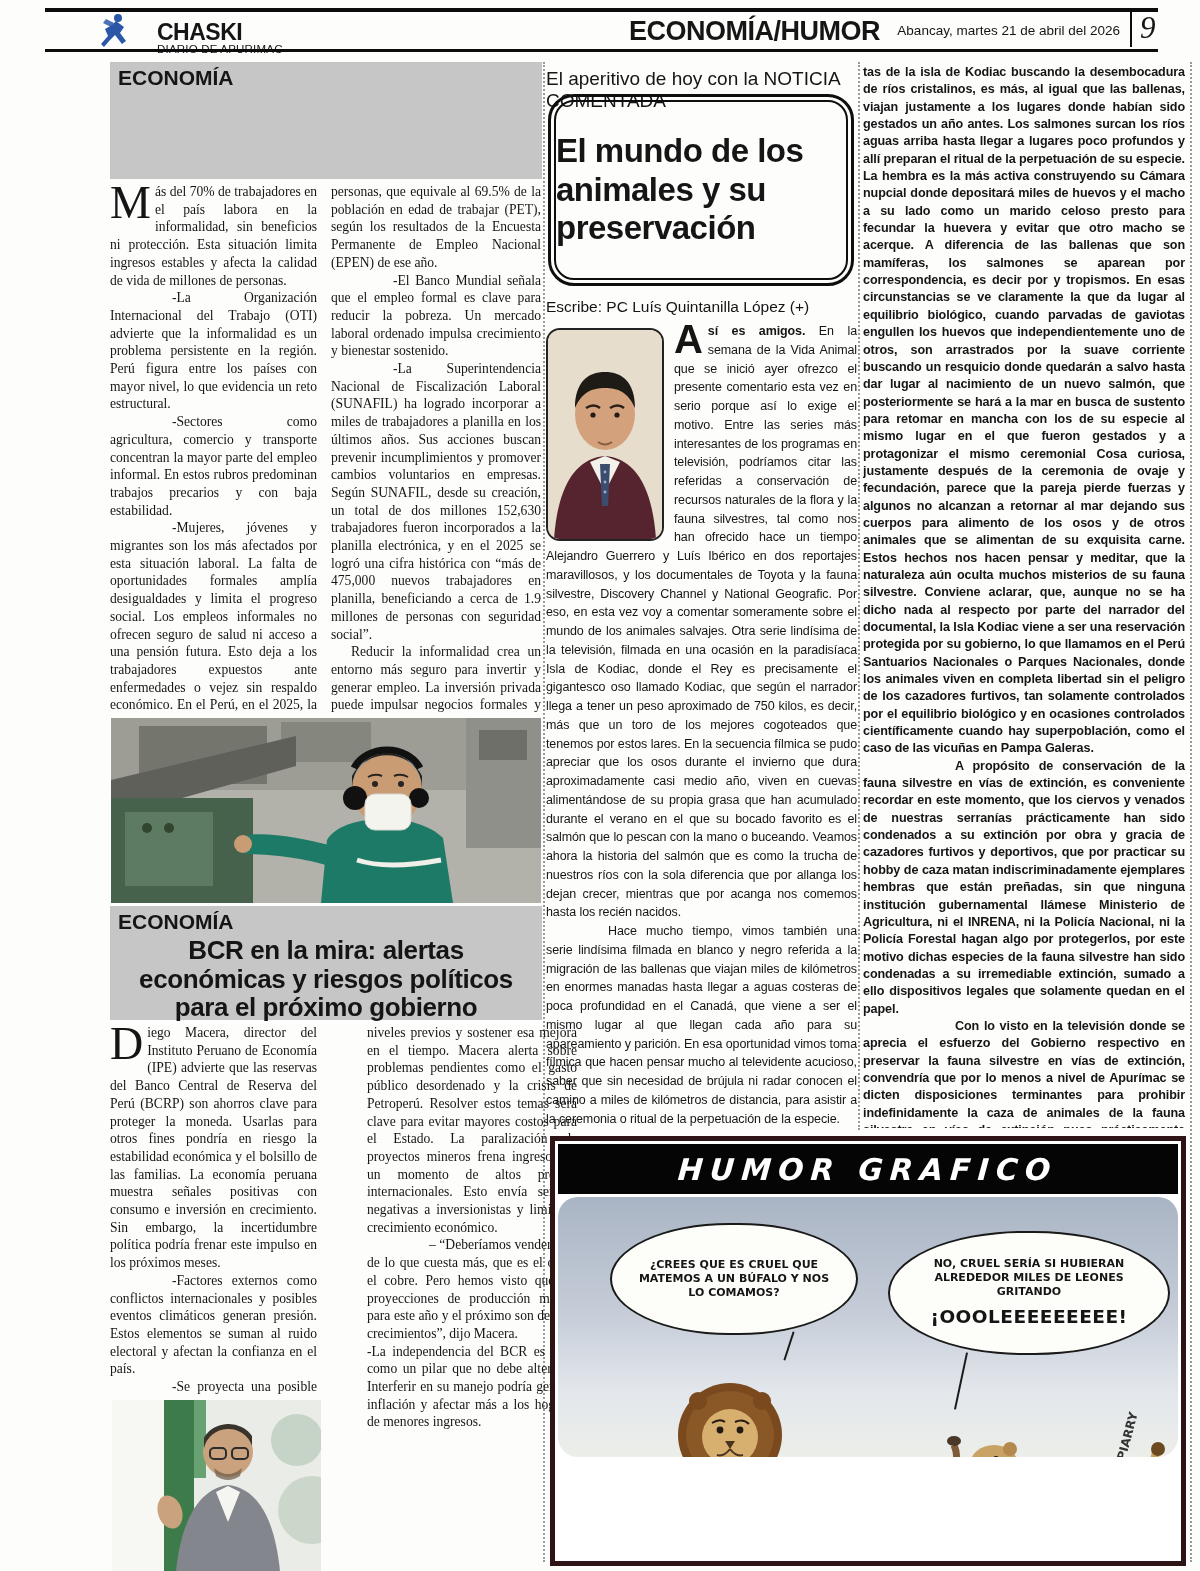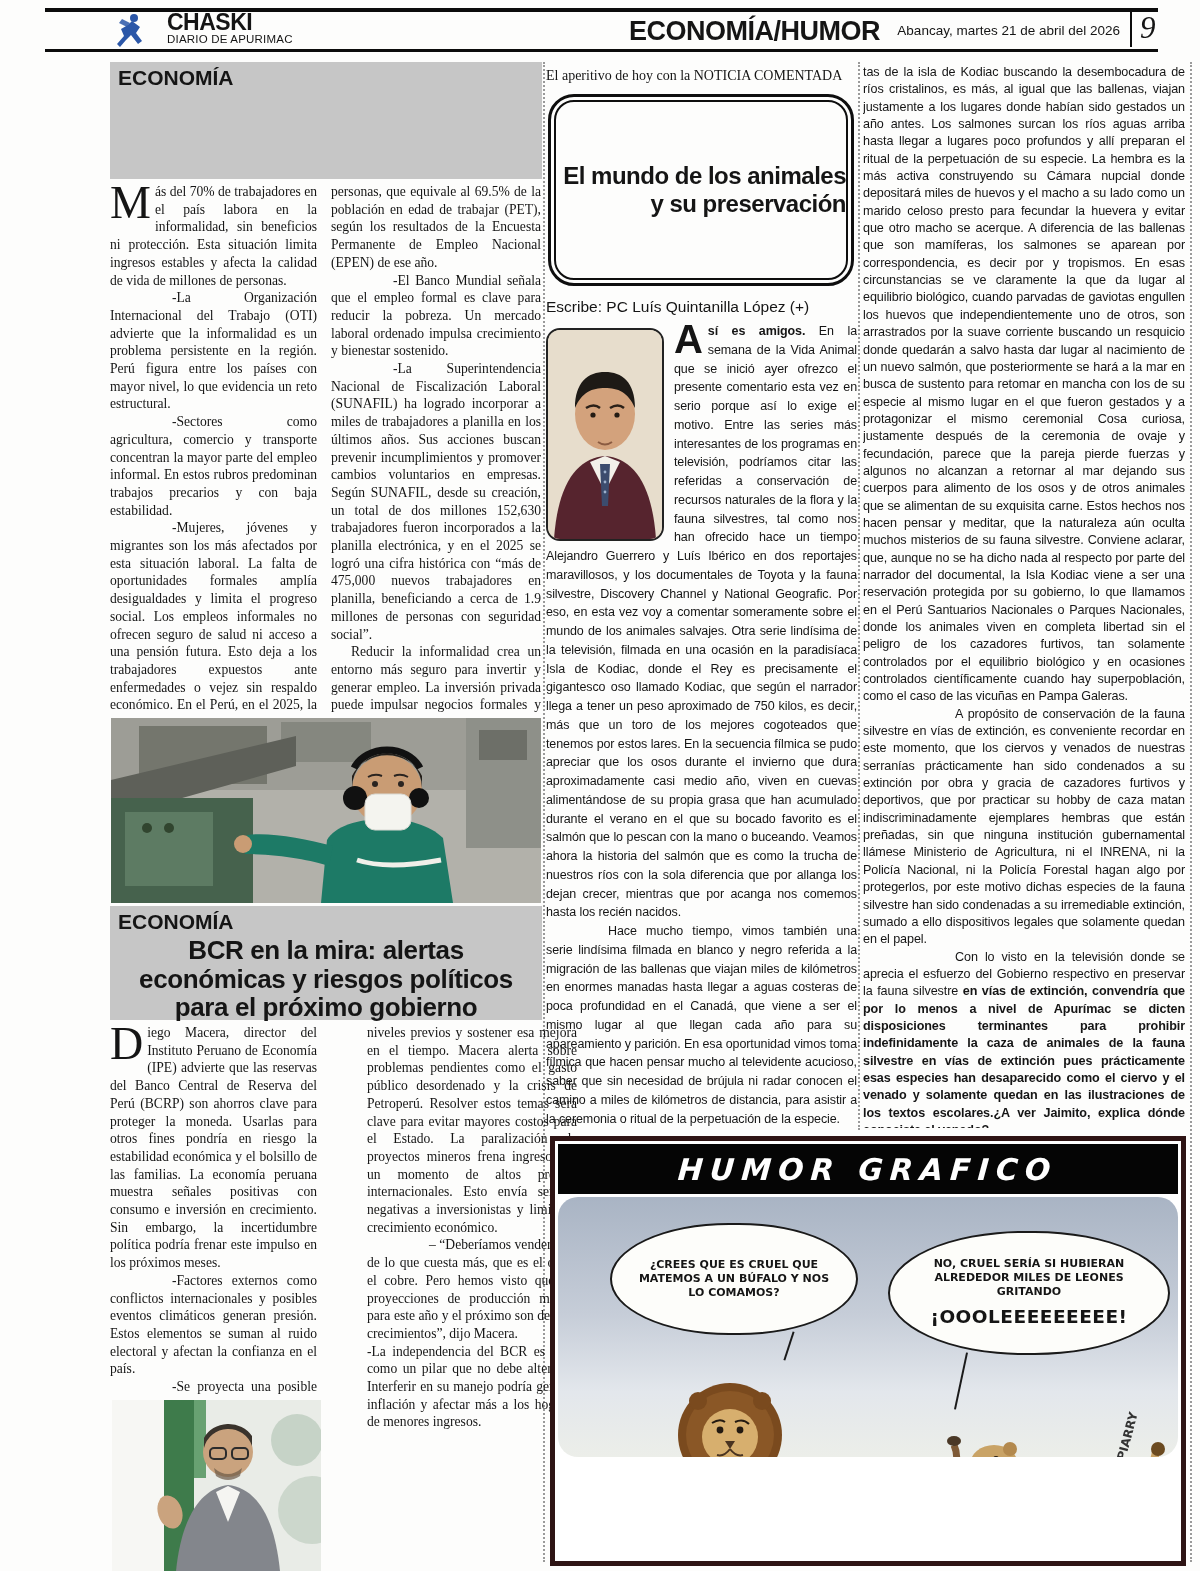--- a/index.html
+++ b/index.html
@@ -2,21 +2,21 @@
 <html lang="es"><head>
 <meta charset="utf-8">
 <style>
   html,body{margin:0;padding:0;background:#9a9a9a;}
   .page{position:relative;width:1200px;height:1571px;background:#fdfdfc;margin:0 auto;
         font-family:"Liberation Serif",serif;color:#151515;overflow:hidden;}
   
   .rule{position:absolute;left:45px;width:1113px;background:#0c0c0c;}
   .rule.top{top:8px;height:4px;}
   .rule.bot{top:49px;height:3px;}
-  .brand{position:absolute;left:112px;top:11px;display:flex;align-items:flex-start;gap:15px;}
+  .brand{position:absolute;left:96px;top:11px;display:flex;align-items:flex-end;gap:21px;}
   .brand-name{font-family:"Liberation Sans",sans-serif;font-weight:bold;font-size:23px;line-height:22px;letter-spacing:-.5px;}
   .brand-sub{font-family:"Liberation Sans",sans-serif;font-size:11.5px;letter-spacing:.2px;}
   .section-title{position:absolute;left:480px;top:16px;width:400px;text-align:right;
         font-family:"Liberation Sans",sans-serif;font-weight:bold;font-size:27px;letter-spacing:-.5px;}
   .dateline{position:absolute;right:80px;top:23px;font-family:"Liberation Sans",sans-serif;font-size:13.5px;}
   .head-vline{position:absolute;left:1130px;top:10px;width:2px;height:37px;background:#0c0c0c;}
   .pagenum{position:absolute;left:1140px;top:10px;font-family:"Liberation Serif",serif;font-style:italic;font-size:31px;}
   
   .vdots{position:absolute;border-left:2px dotted #9a9a9a;width:0;}
   
@@ -24,36 +24,36 @@
   .kicker{font-family:"Liberation Sans",sans-serif;font-weight:bold;font-size:21px;}
   .headline{font-family:"Liberation Sans",sans-serif;font-weight:bold;font-size:26px;line-height:1.1;
         text-align:center;letter-spacing:-.4px;margin-top:2px;}
   
   .acol{position:absolute;overflow:hidden;text-align:justify;font-size:13.6px;line-height:17.7px;}
   .acol p{margin:0;}
   .ind{text-indent:62px;}
   .ind-sm{text-indent:20px;}
   .dropcap{float:left;font-family:"Liberation Serif",serif;font-size:46px;line-height:36px;padding:2px 4px 0 0;font-weight:400;}
   
-  .eyebrow{position:absolute;left:546px;top:68px;width:312px;font-family:Liberation Serif, serif;font-size:14px;}
+  .eyebrow{position:absolute;left:546px;top:68px;width:312px;font-family:Liberation Sans, sans-serif;font-size:19px;}
   .fbox-outer{position:absolute;left:548px;top:94px;width:306px;height:192px;border:3px solid #0e0e0e;border-radius:26px;
         box-sizing:border-box;padding:3px;}
   .fbox-inner{width:100%;height:100%;border:2px solid #0e0e0e;border-radius:20px;box-sizing:border-box;
-        display:flex;align-items:center;justify-content:center;text-align:right;
-        font-family:"Liberation Sans",sans-serif;font-weight:bold;font-size:24px;line-height:1.17;letter-spacing:-.5px;}
+        display:flex;align-items:center;justify-content:center;text-align:left;
+        font-family:"Liberation Sans",sans-serif;font-weight:bold;font-size:33px;line-height:1.17;letter-spacing:-.5px;}
   .byline{position:absolute;left:546px;top:298px;width:312px;font-family:"Liberation Sans",sans-serif;font-size:15.5px;}
   .fbody{position:absolute;left:546px;top:322px;width:311px;height:810px;overflow:hidden;
         font-family:"Liberation Sans",sans-serif;font-size:12.5px;line-height:18.75px;text-align:justify;letter-spacing:-.1px;}
   .fbody p{margin:0;}
   .fdrop{float:left;font-family:"Liberation Sans",sans-serif;font-weight:bold;font-size:40px;line-height:32px;padding:1px 5px 0 0;}
   .writer-photo{float:left;width:118px;height:213px;margin:6px 10px 2px 0;border:2px solid #222;border-radius:14px;
         overflow:hidden;box-sizing:border-box;background:#e7ddcc;}
   .rcol{position:absolute;left:863px;top:64px;width:322px;height:1064px;overflow:hidden;
         font-family:"Liberation Sans",sans-serif;font-size:12.6px;line-height:17.35px;text-align:justify;letter-spacing:-.1px;}
-  .rcol p{margin:0;}
+  .rcol p{margin:0;font-weight:bold;}
   .ind-xl{text-indent:92px;}
   
   .photo{position:absolute;overflow:hidden;background:#b8b7b0;}
   
   .humor{position:absolute;left:550px;top:1136px;width:636px;height:430px;border:5px solid #2e1414;
         background:#fff;box-sizing:border-box;padding:3px;}
   .humor-bar{height:50px;background:#050505;display:flex;align-items:center;justify-content:center;}
   .humor-title{color:#fff;font-family:"DejaVu Sans",sans-serif;font-style:italic;font-weight:bold;
         font-size:30px;letter-spacing:7px;transform:skewX(-4deg);}
   .cartoon{position:relative;height:260px;margin-top:3px;overflow:hidden;

